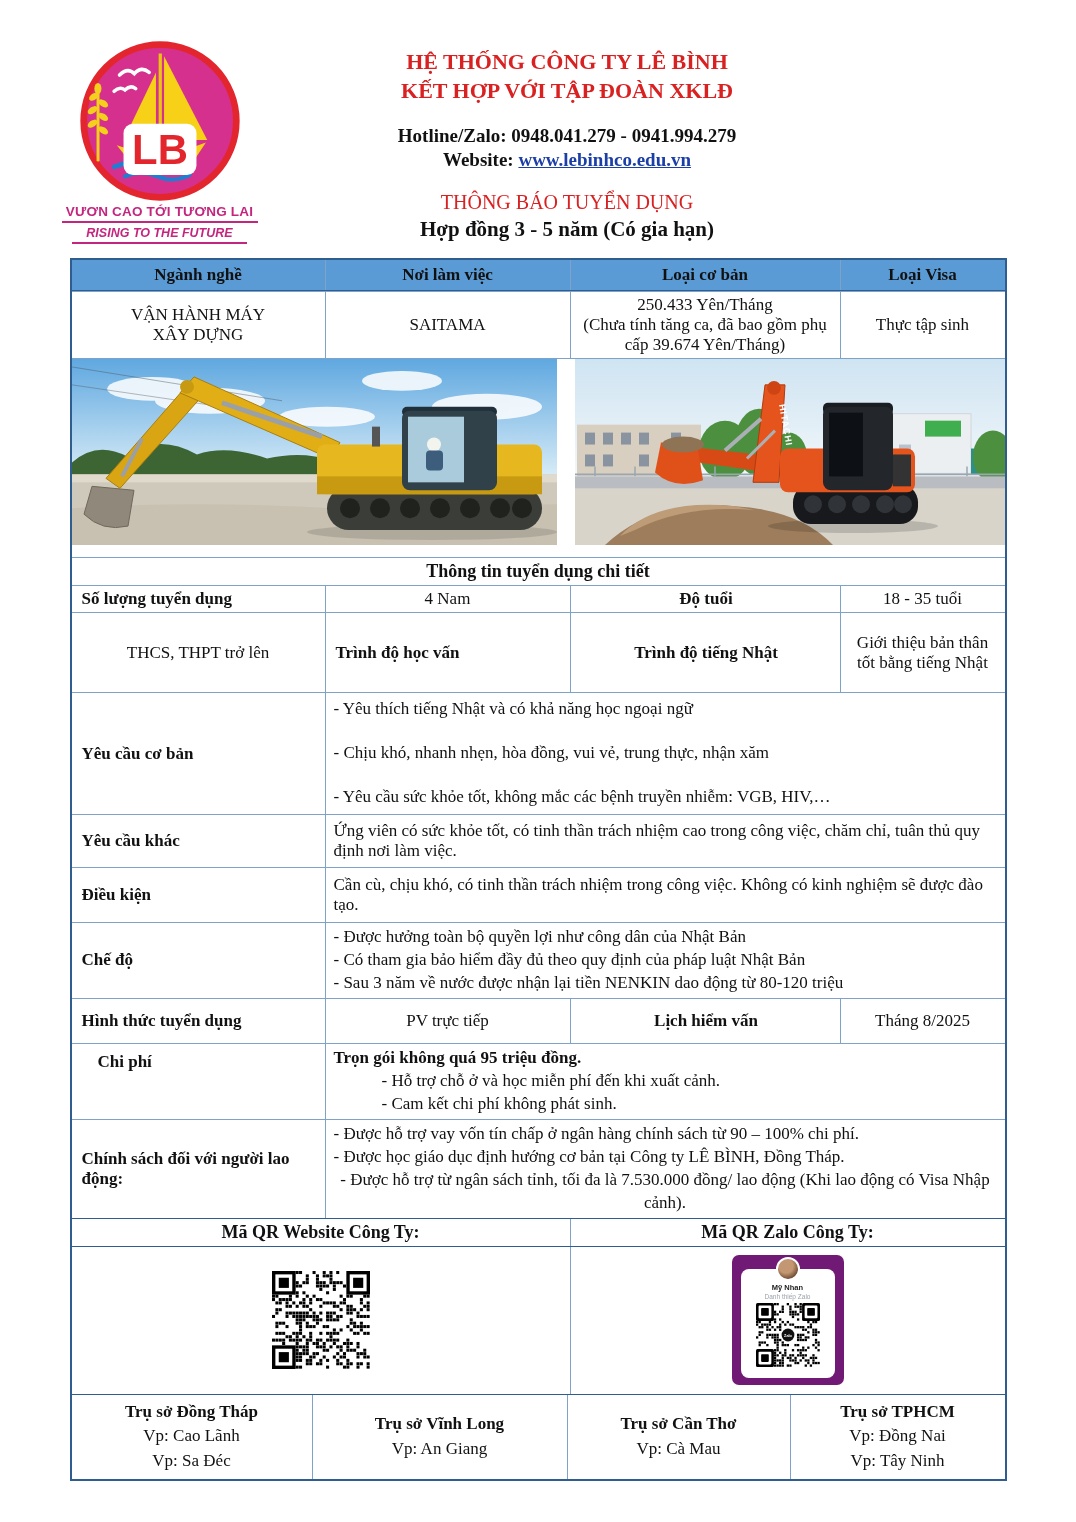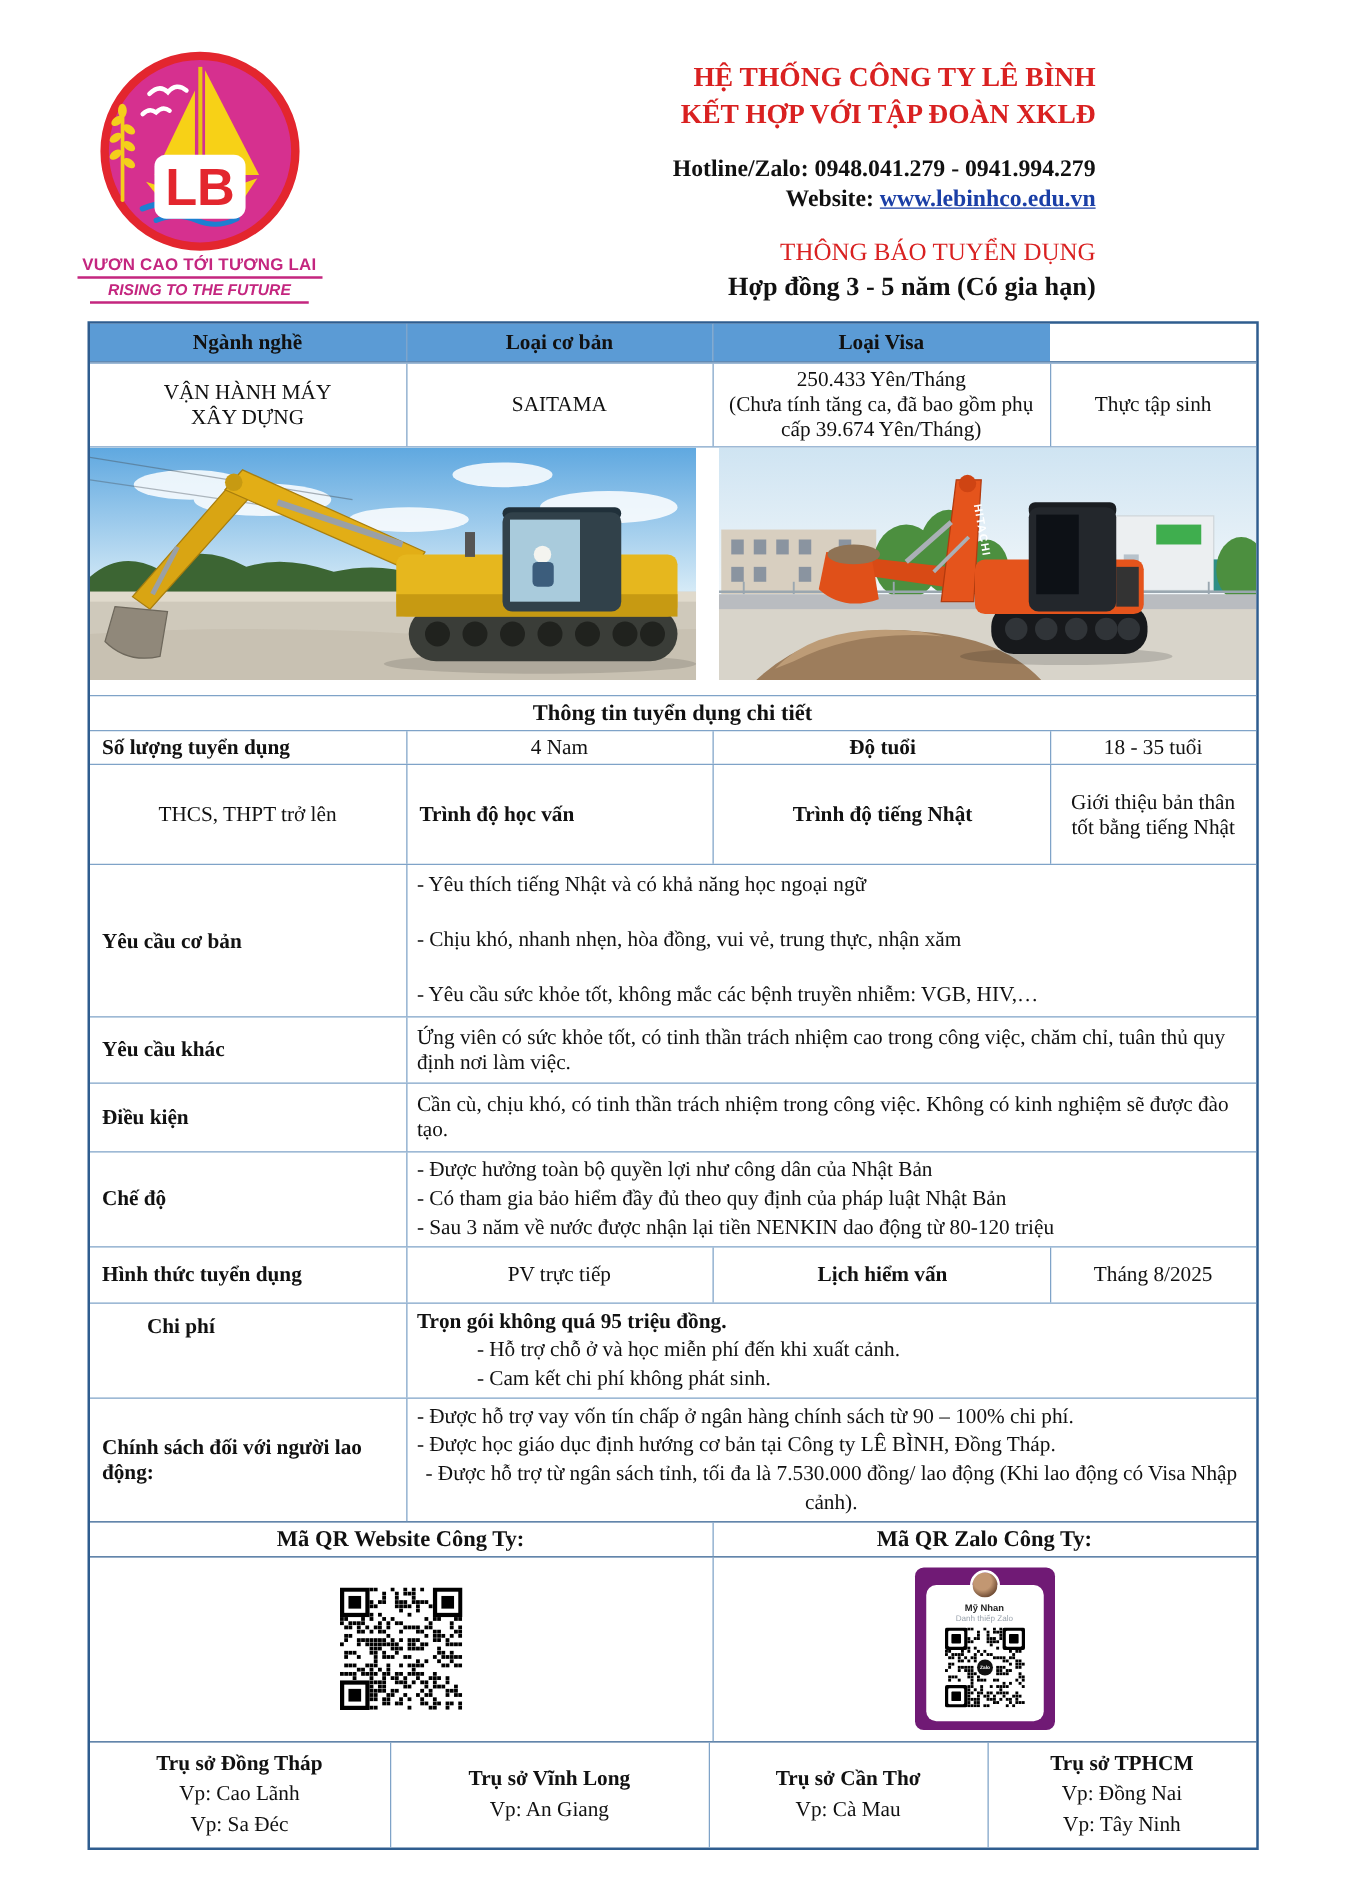--- a/index.html
+++ b/index.html
@@ -10,21 +10,21 @@
   html,body{background:#fff}
   body{width:1076px;height:1522px;font-family:"Liberation Serif","DejaVu Serif",serif;color:var(--ink);overflow:hidden}
   .sheet{width:937px;margin:0 auto;padding-top:40px}
 
   
   .hdr{display:flex;align-items:flex-start;margin-bottom:14px}
   .logo-wrap{width:196px;flex:0 0 196px;margin-left:-8px;text-align:center}
   .logo-wrap svg{display:block;margin:0 auto}
   .slogan-vi{font-family:"Liberation Sans","DejaVu Sans",sans-serif;font-weight:bold;font-size:13.5px;color:var(--magenta);letter-spacing:.2px;border-bottom:2px solid var(--magenta);padding-bottom:2px;margin-top:2px;white-space:nowrap}
   .slogan-en{font-family:"Liberation Sans","DejaVu Sans",sans-serif;font-weight:bold;font-style:italic;font-size:12.5px;color:var(--magenta);border-bottom:2px solid var(--magenta);padding:2px 14px 2px;display:inline-block}
-  .hdr-text{flex:1;margin-right:130px;text-align:right;padding-top:8px}
+  .hdr-text{flex:1;margin-right:130px;text-align:center;padding-top:8px}
   .company{color:var(--red);font-weight:bold;font-size:22px;line-height:1.3}
   .hotline{font-weight:bold;font-size:19px;margin-top:20px}
   .website{font-weight:bold;font-size:19px;margin-top:2px}
   .website a{color:var(--link)}
   .notice{color:var(--red);font-weight:normal;font-size:20px;margin-top:20px}
   .contract{font-weight:bold;font-size:21px;margin-top:3px}
 
   
   .tbl{border:2px solid var(--bdark);background:#fff}
   .row{display:grid}
@@ -124,20 +124,21 @@
       <div class="website"><span>Website: </span><a href="#">www.lebinhco.edu.vn</a></div>
       <div class="notice">THÔNG BÁO TUYỂN DỤNG</div>
       <div class="contract">Hợp đồng 3 - 5 năm (Có gia hạn)</div>
     </div>
   </header>
 
   <div class="tbl">
 
     <div class="row cols4 head h-head">
       <div class="c">Ngành nghề</div>
+      <div class="c">Nơi làm việc</div>
       <div class="c">Loại cơ bản</div>
       <div class="c">Loại Visa</div>
     </div>
 
     <div class="row cols4 h-job">
       <div class="c pre">VẬN HÀNH MÁY
 XÂY DỰNG</div>
       <div class="c">SAITAMA</div>
       <div class="c pre">250.433 Yên/Tháng
 (Chưa tính tăng ca, đã bao gồm phụ cấp 39.674 Yên/Tháng)</div>
@@ -328,21 +329,21 @@
     </div>
 
     <div class="row cols4 h-ht">
       <div class="c lbl">Hình thức tuyển dụng</div>
       <div class="c">PV trực tiếp</div>
       <div class="c lbl" style="justify-content:center">Lịch hiểm vấn</div>
       <div class="c">Tháng 8/2025</div>
     </div>
 
     <div class="row colsCP h-cp">
-      <div class="c lbl top" style="padding-left:46px;padding-top:8px">Chi phí</div>
+      <div class="c lbl top" style="padding-left:26px;padding-top:8px">Chi phí</div>
       <div class="c left top">
         <div class="stack">
           <p class="cp-head">Trọn gói không quá 95 triệu đồng.</p>
           <p class="cp-ind">- Hỗ trợ chỗ ở và học miễn phí đến khi xuất cảnh.</p>
           <p class="cp-ind">- Cam kết chi phí không phát sinh.</p>
         </div>
       </div>
     </div>
 
     <div class="row colsCP h-cs">

